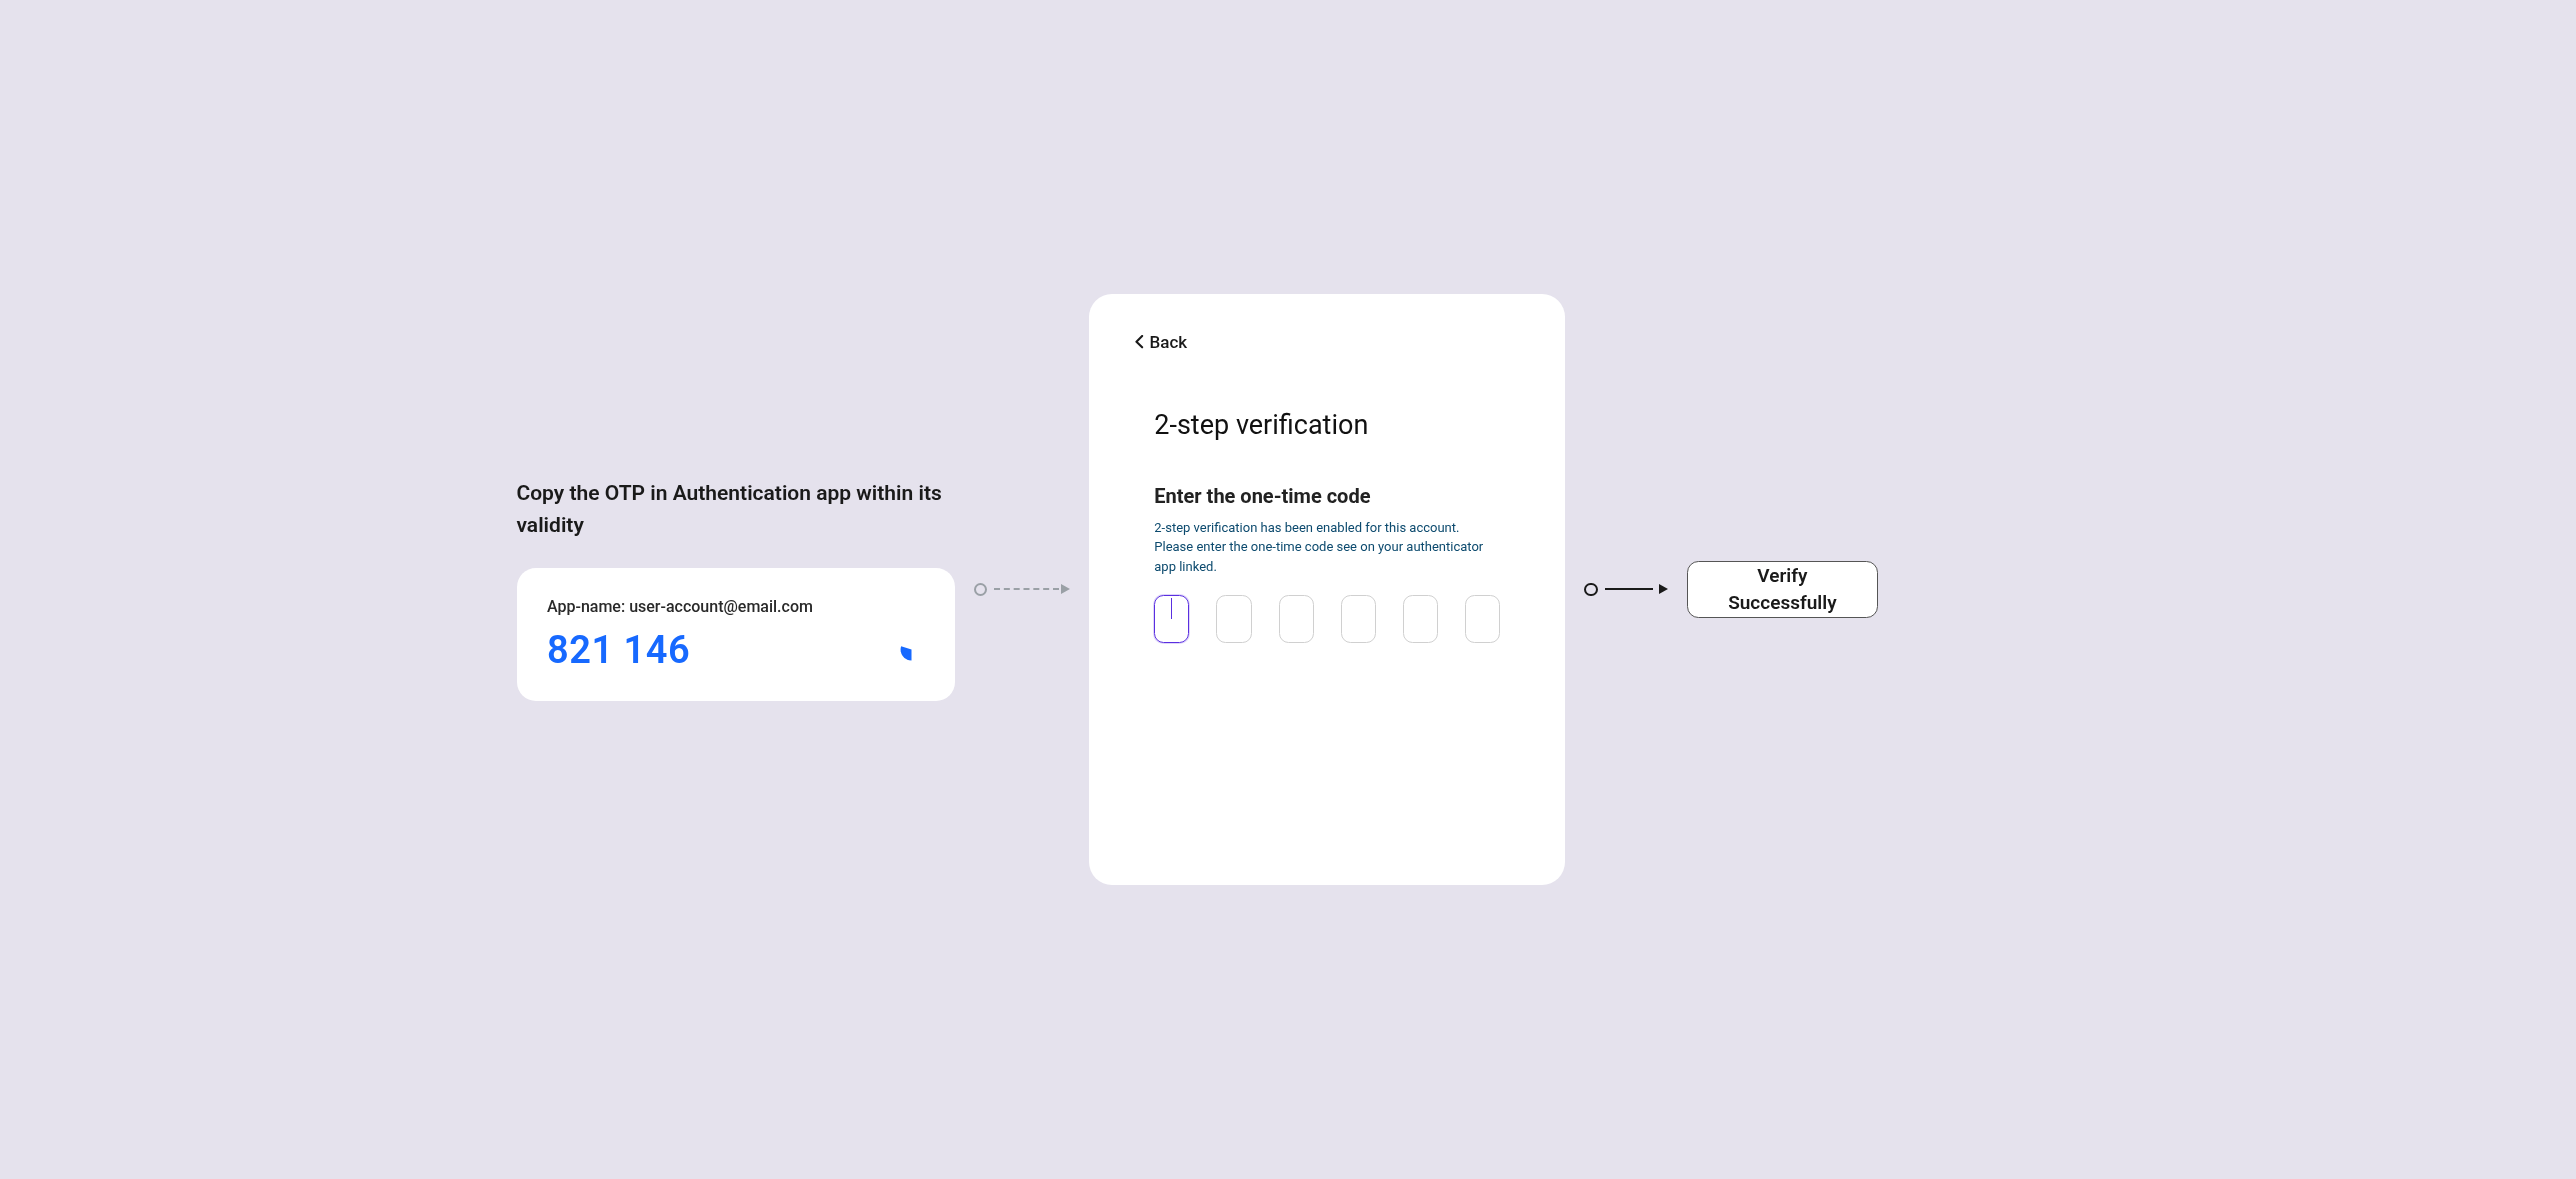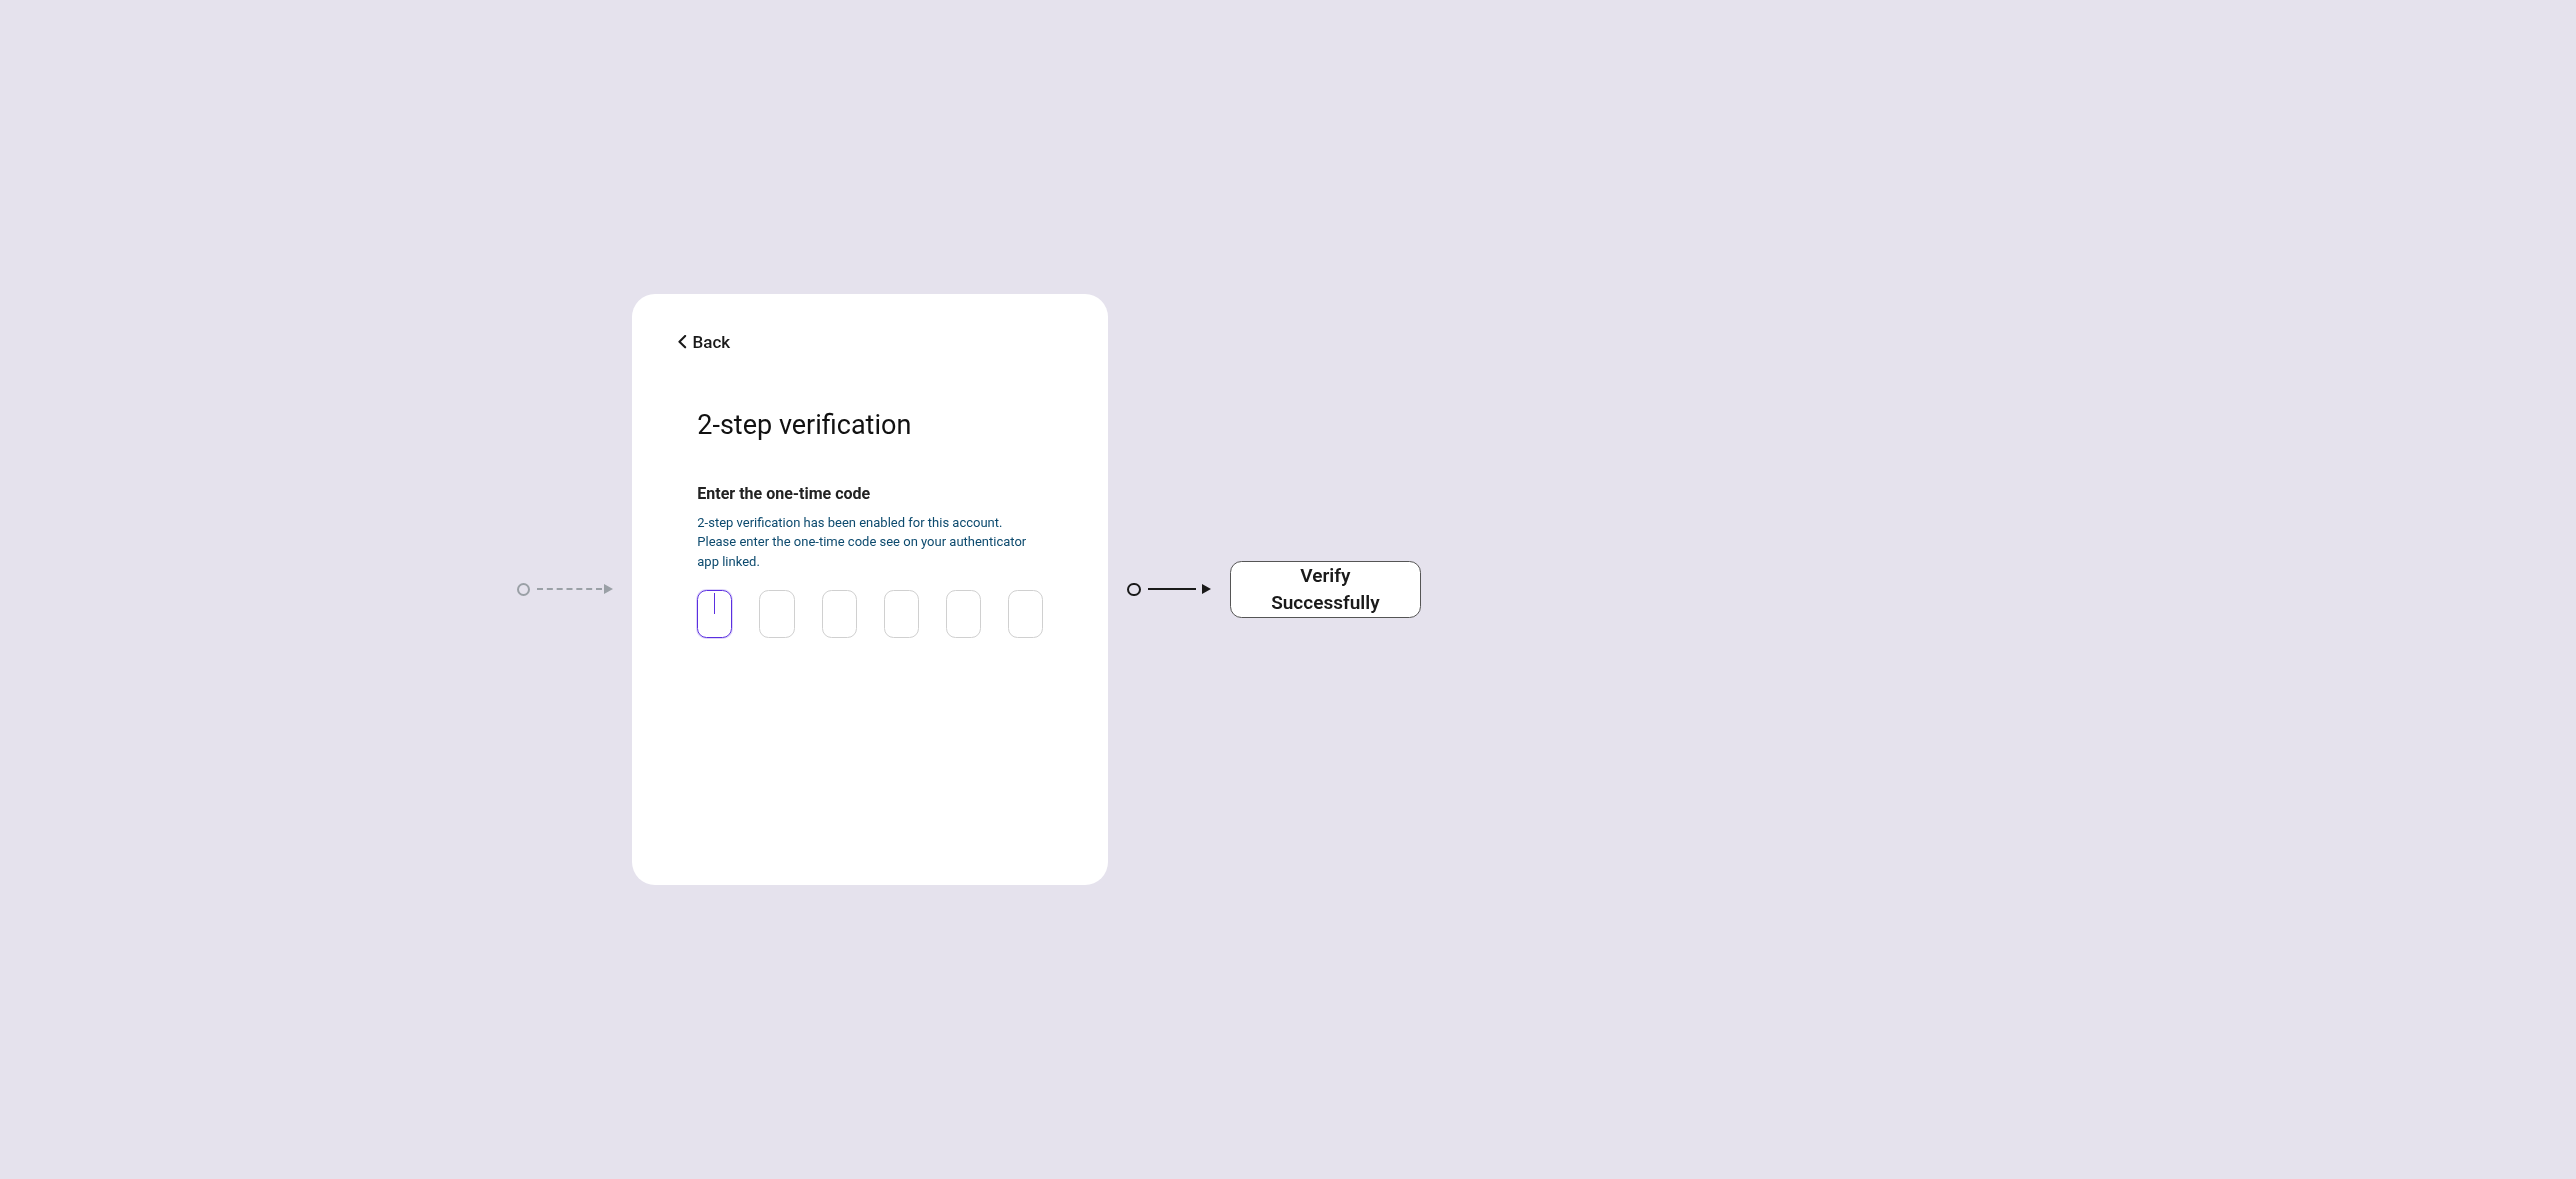--- a/index.html
+++ b/index.html
@@ -122,21 +122,21 @@
     .verify-content {
       padding: 0 19px;
     }
     .verify-title {
       font-size: 27px;
       font-weight: 400;
       color: #111;
       margin-bottom: 38px;
     }
     .verify-subtitle {
-      font-size: 16px;
+      font-size: 20px;
       font-weight: 700;
       color: #222;
       margin-bottom: 9.5px;
       margin-top: 43px;
     }
     .verify-desc {
       font-size: 13px;
       color: #0c4a6e;
       line-height: 1.5;
       margin-bottom: 19px;
@@ -189,20 +189,34 @@
       display: flex;
       flex-direction: column;
       justify-content: center;
     }
   </style>
 </head>
 <body>
 
 <div class="container">
 
+  <div class="left-section left-outer">
+    <div class="left-title">Copy the OTP in Authentication app within its validity</div>
+    <div class="otp-card">
+      <div class="otp-account">App-name: user-account@email.com</div>
+      <div class="otp-row">
+        <div class="otp-code">821 146</div>
+        <div class="timer-icon">
+          <svg viewBox="0 0 32 32" width="25" height="25">
+            <path d="M16 16 L16 2 A14 14 0 0 1 29.3 20.3 Z" fill="#1769FF" transform="rotate(180 16 16)"></path>
+          </svg>
+        </div>
+      </div>
+    </div>
+  </div>
 
   <div class="arrow-gap">
     <span class="circle-dot"></span>
     <span class="dashed-line"></span>
     <span class="arrow-head"></span>
   </div>
 
   <div class="verify-card">
     <div class="back-button">
       <svg viewBox="0 0 8 14">

